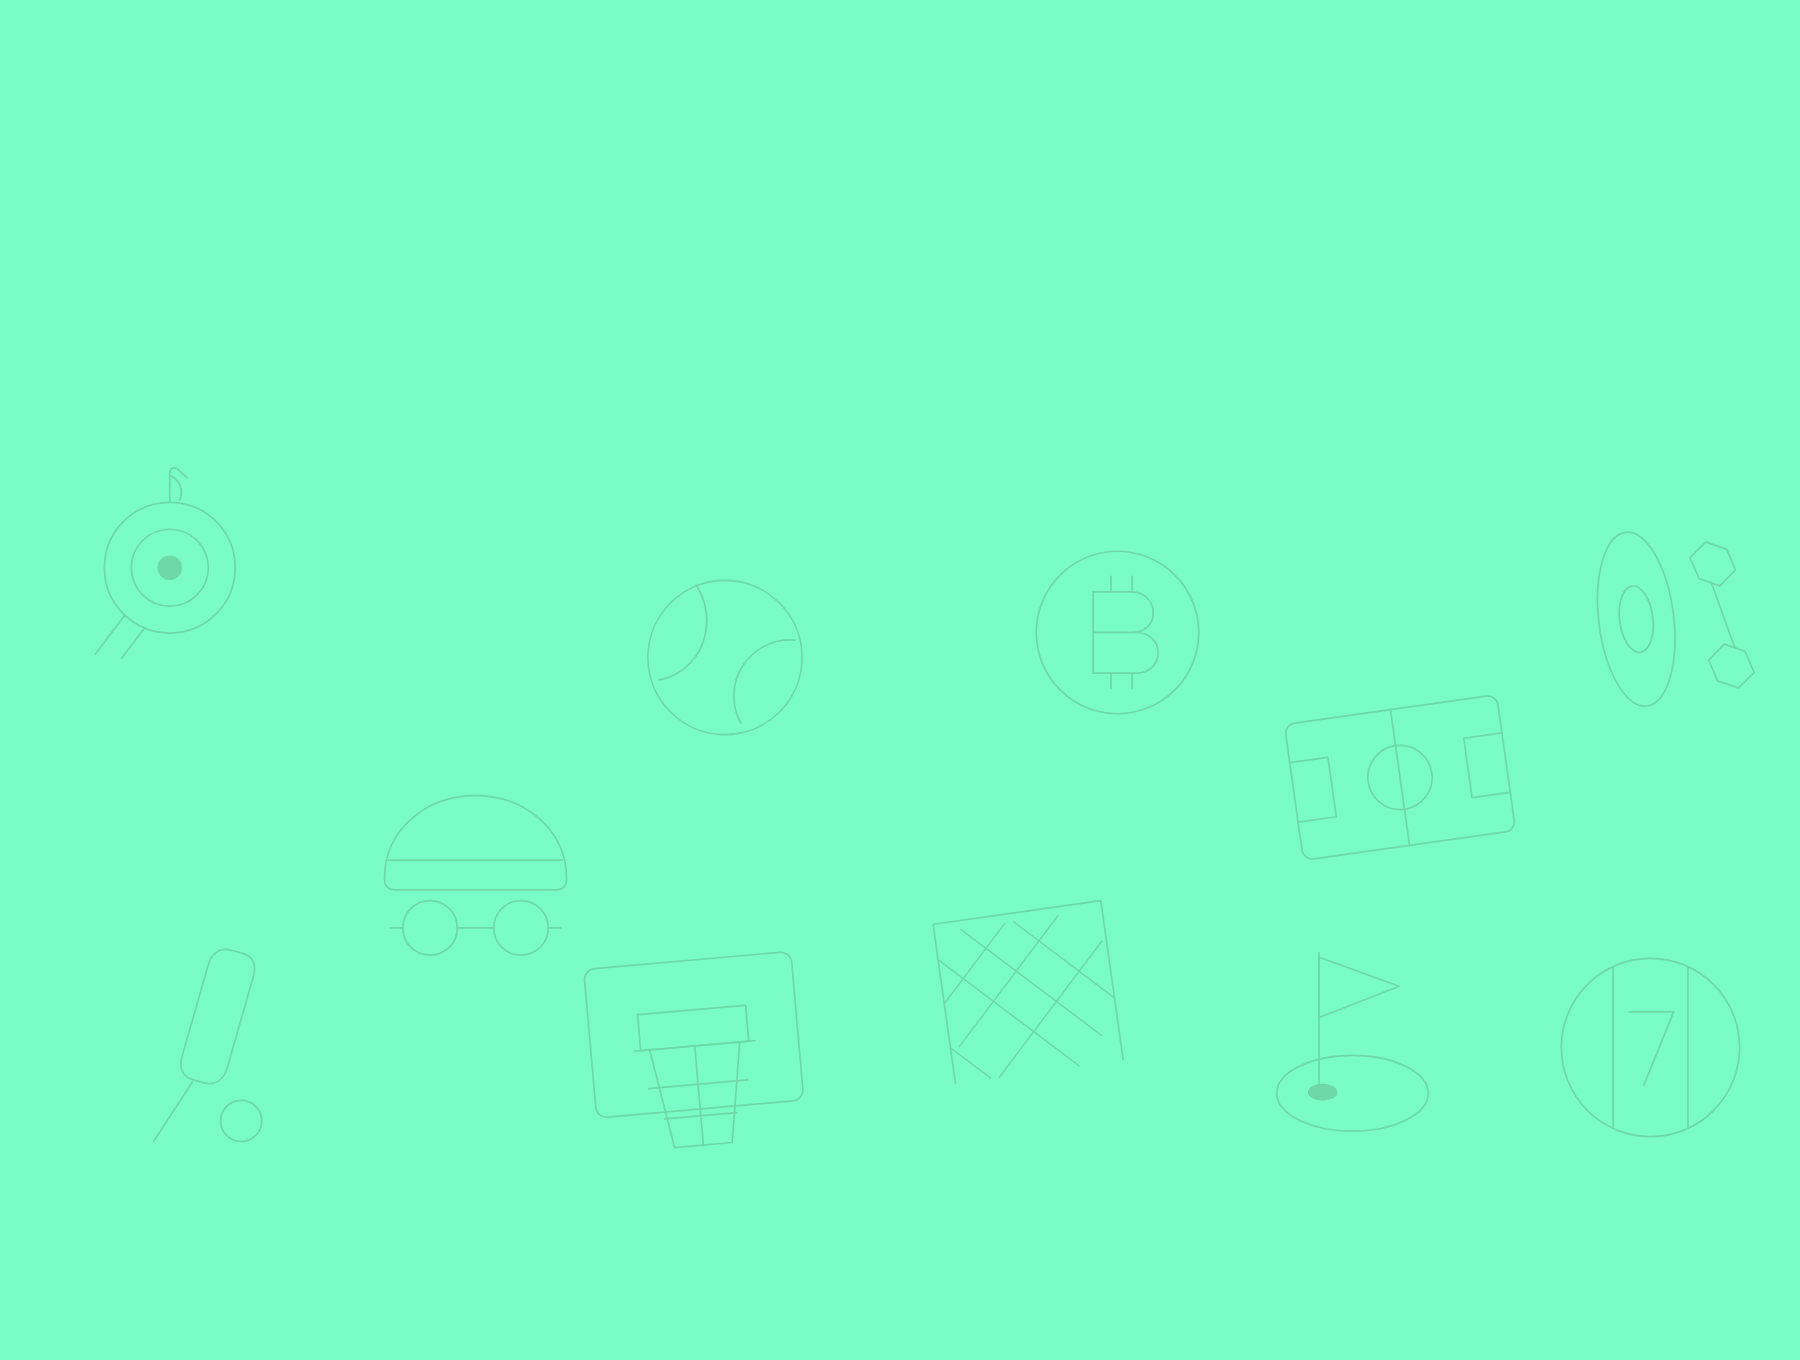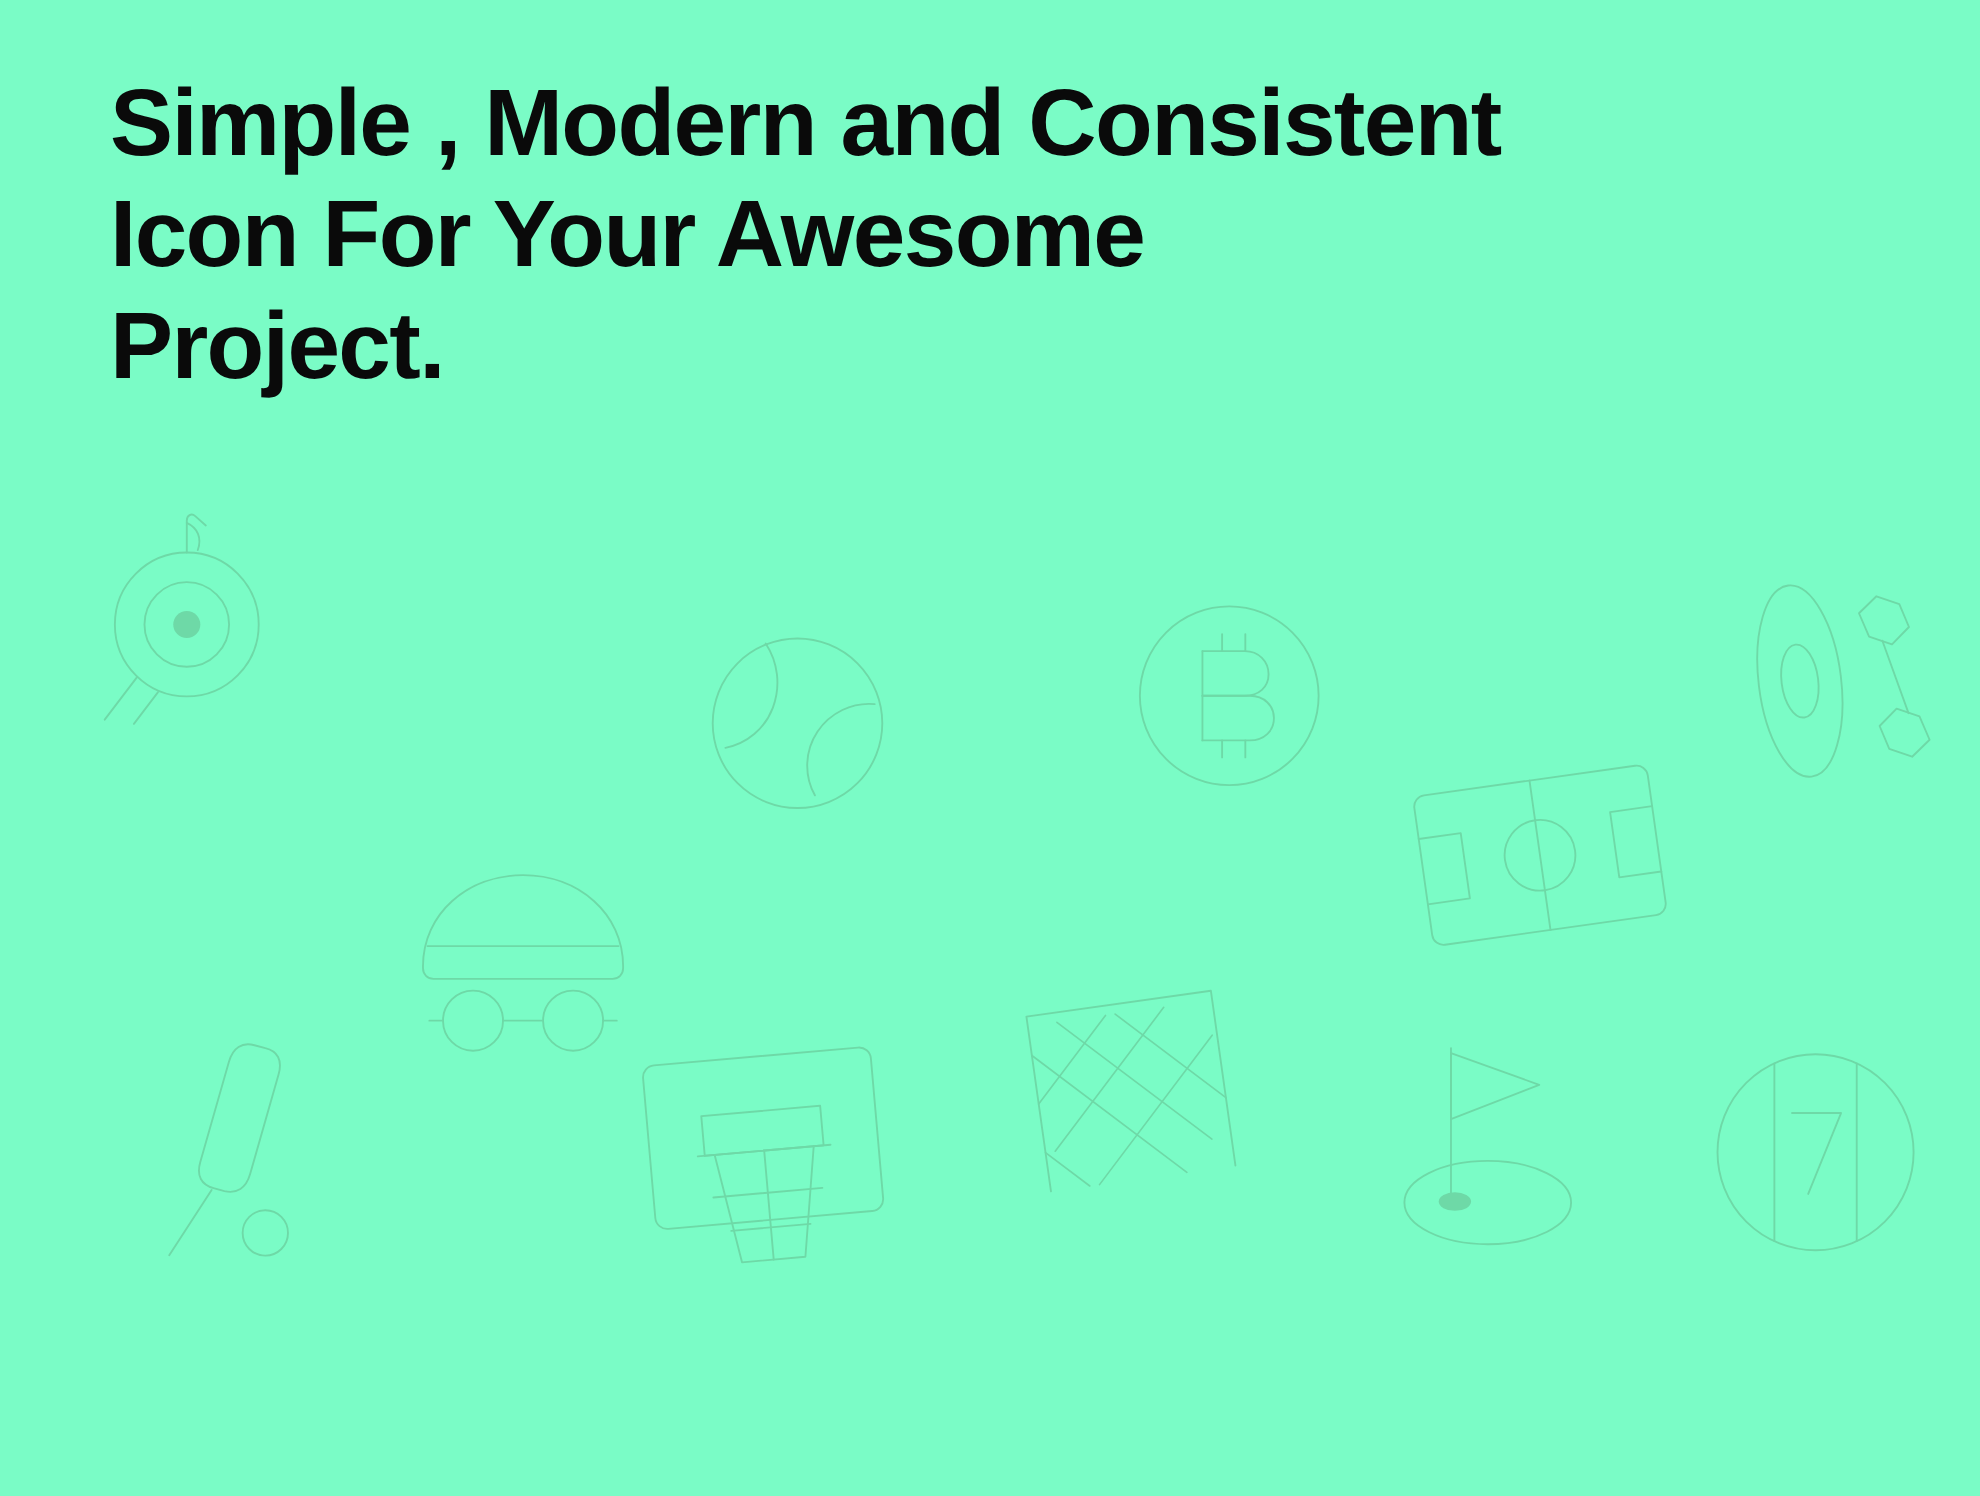--- a/index.html
+++ b/index.html
@@ -72,23 +72,20 @@
   .icon-tile svg .dot {
     fill: #6ed9a7;
     stroke: none;
   }
 </style>
 <style>.icon-tile svg *{stroke:#6ed9a7;} .icon-tile svg .dot{fill:#6ed9a7;stroke:none;}</style></head>
 <body>
 
 <div class="page" style="background: rgb(122, 252, 198);">
 
-  <h1 class="hero-heading" style="color: rgb(10, 10, 10);">Simple , Modern and Consistent
-Icon For Your Awesome
-Project.</h1>
 
   <div class="icon-field">
 
     <div class="icon-tile" style="left: 85px; top: 460px; width: 185px; height: 200px; color: rgb(110, 217, 167);">
       <svg viewBox="0 0 48 52">
         <circle cx="22" cy="28" r="17"></circle>
         <circle cx="22" cy="28" r="10"></circle>
         <circle cx="22" cy="28" r="3.2" class="dot"></circle>
         <path d="M22 11 L22 3.5 C22 2.2 23.1 1.6 24 2.4 L26.5 4.6"></path>
         <path d="M22 4 C24.6 5.2 25.6 7.6 24.6 10.4"></path>

